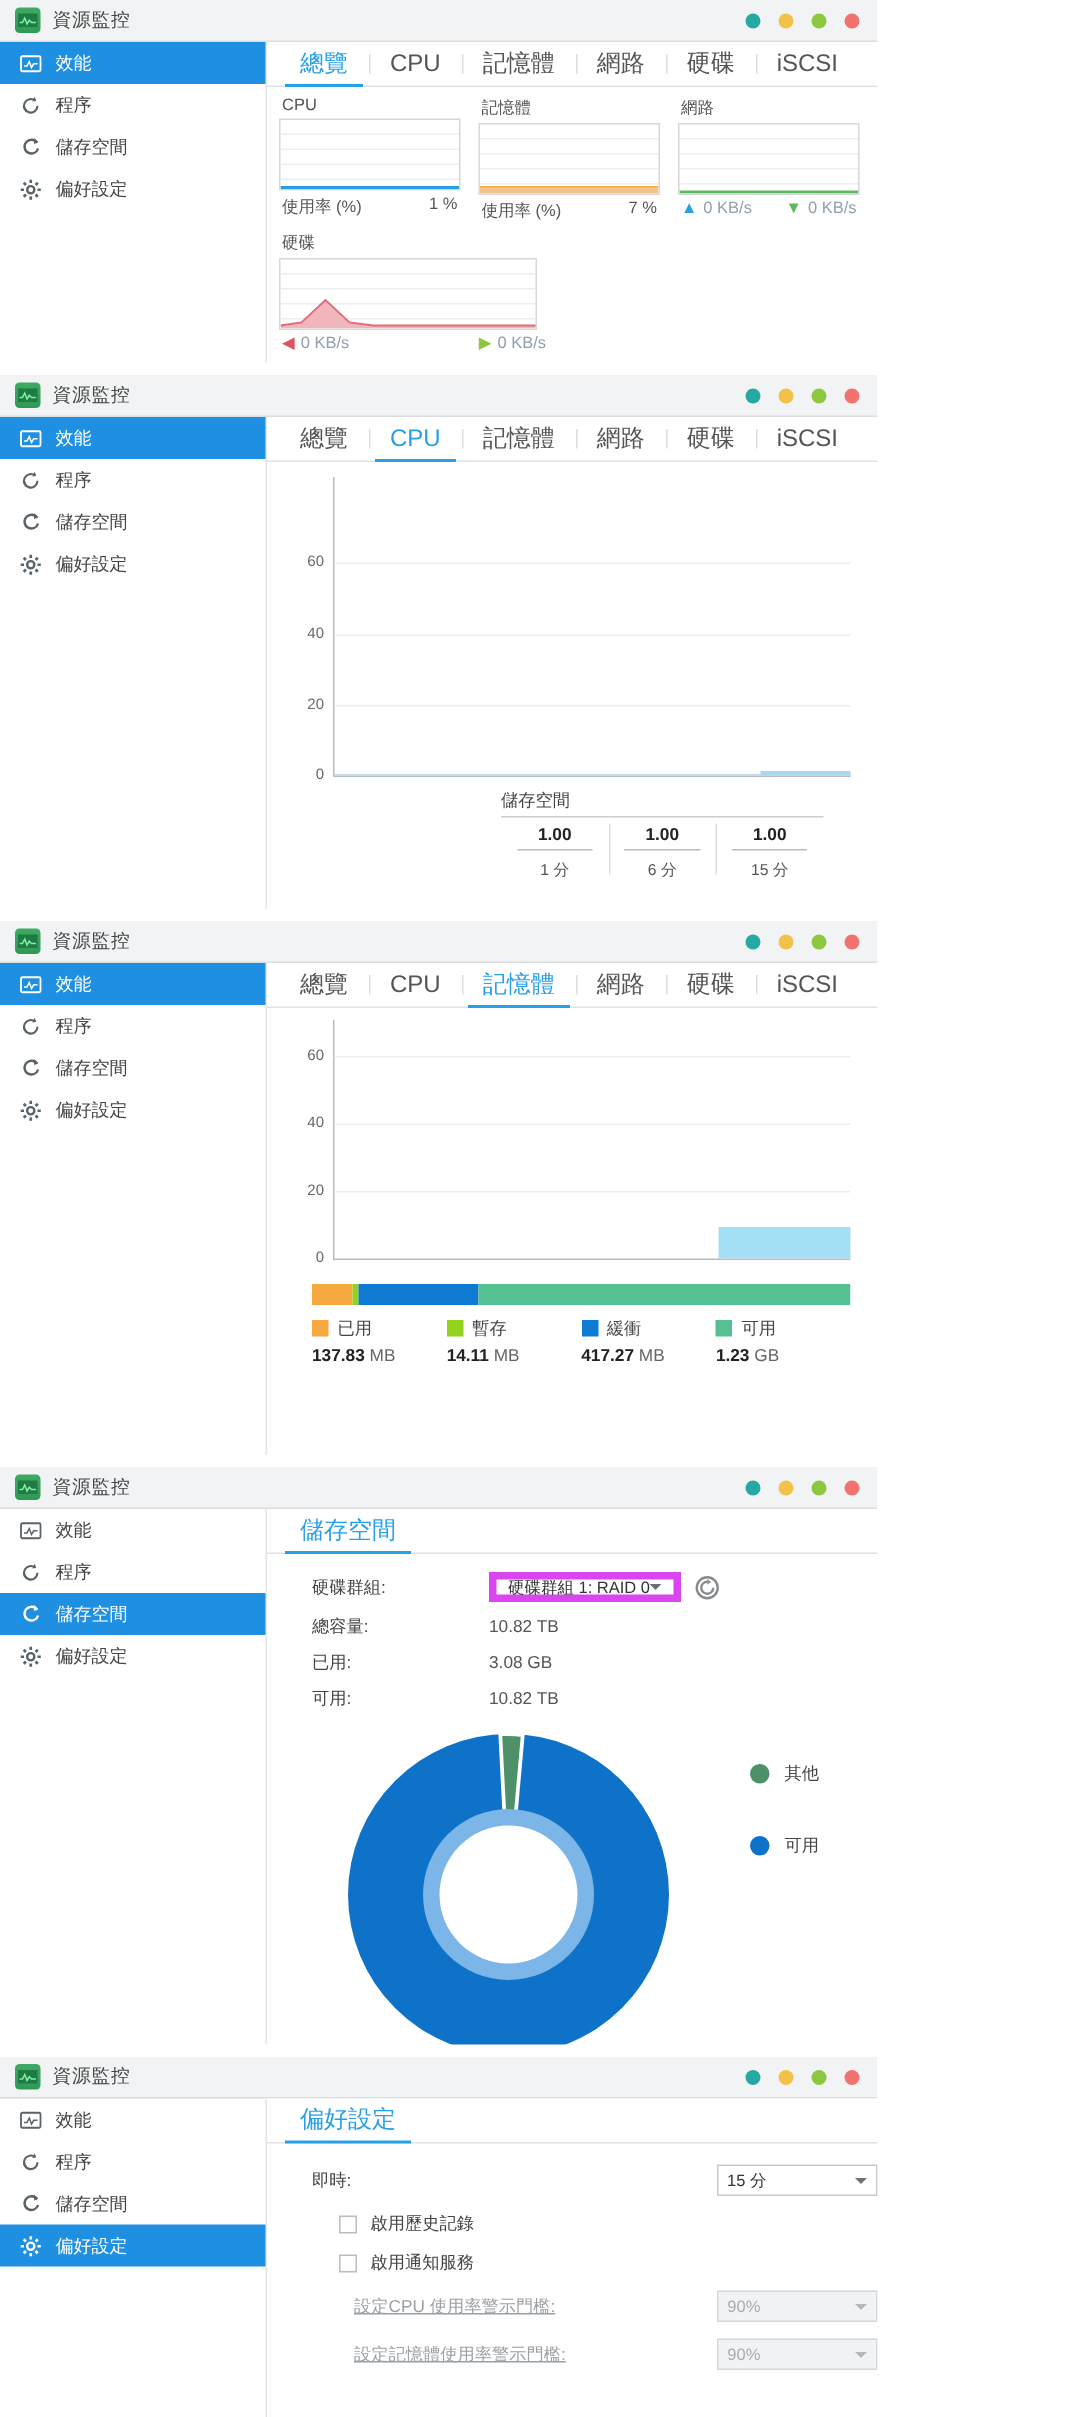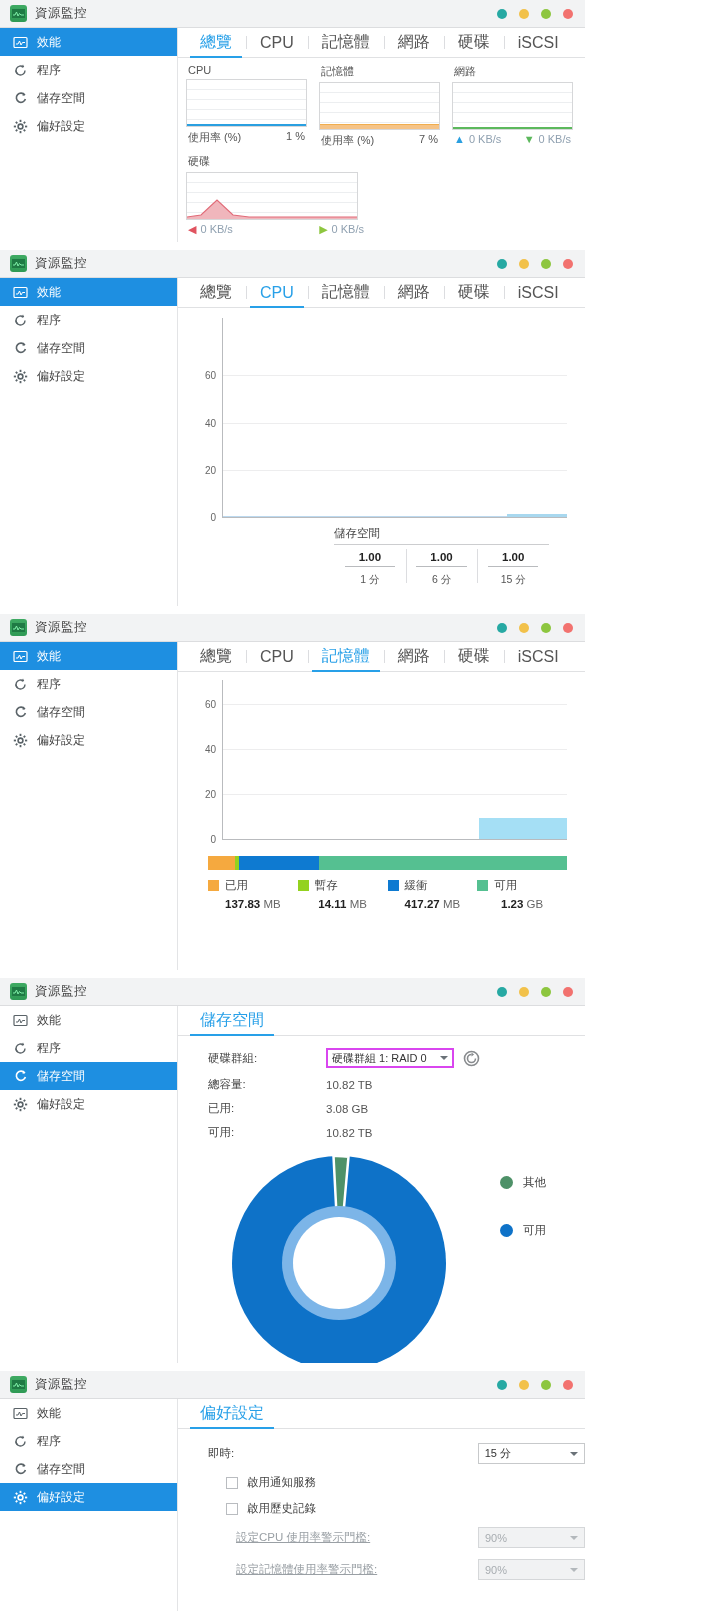--- a/index.html
+++ b/index.html
@@ -104,32 +104,32 @@
   
   .mem-wrap { padding:10px 18px 0 30px; }
   .mem-head { display:flex; justify-content:space-between; align-items:baseline; font-size:11.5px; color:#444; }
   .mem-total b { font-weight:bold; color:#222; }
   .mem-total span { color:#666; }
   .mem-bar { height:14px; display:flex; margin-top:6px; overflow:hidden; }
   .mem-legend { display:flex; margin-top:8px; }
   .mem-leg { flex:1; }
   .mem-leg .lrow { display:flex; align-items:center; gap:6px; font-size:11.5px; color:#444; }
   .sw { width:11px; height:11px; flex:none; }
-  .mem-leg .val { margin-top:5px; font-size:11.5px; color:#666;text-align:center; }
+  .mem-leg .val { margin-top:5px; font-size:11.5px; color:#666; }
   .mem-leg .val b { color:#222; font-weight:bold; }
 
   
   .st-wrap { padding:12px 0 0 30px; font-size:11.5px; color:#444; }
   .st-row { display:flex; align-items:center; margin-bottom:9px; }
   .st-lbl { width:118px; color:#444; }
   .st-val { color:#555; }
   .st-select {
-    width:128px; height:20px; border:2px solid #d946ef; background:#fff;
+    width:128px; height:20px; border:5px solid #d946ef; background:#fff;
     display:flex; align-items:center; padding:0 4px; font-size:11px; color:#333;
-    position:relative; justify-content:space-between;
+    position:relative; justify-content:center;
   }
   .caret { width:0; height:0; border-left:4px solid transparent; border-right:4px solid transparent; border-top:4px solid #6a7278; }
   .refresh { width:17px; height:17px; margin-left:9px; flex:none; }
 
   .donut-area { display:flex; margin-top:14px; }
   .donut { width:218px; height:218px; flex:none; margin-left:22px; position:relative; }
   .donut .hole {
     position:absolute; left:50%; top:50%; width:92px; height:92px; margin:-46px 0 0 -46px;
     border-radius:50%; background:#fff; box-shadow:0 0 0 11px #7cb5e8;
   }
@@ -767,25 +767,25 @@
       <div class="pf-wrap">
         <div class="pf-row">
           <span class="pf-lbl">即時:</span>
           <span class="pf-select">
             <span>15 分</span>
             <span class="caret"></span>
           </span>
         </div>
         <div class="pf-check">
           <span class="chk"></span>
-          <span>啟用通知服務</span>
+          <span>啟用歷史記錄</span>
         </div>
         <div class="pf-check">
           <span class="chk"></span>
-          <span>啟用歷史記錄</span>
+          <span>啟用通知服務</span>
         </div>
         <div class="pf-row">
           <span class="pf-lbl ind">設定CPU 使用率警示門檻:</span>
           <span class="pf-select disabled">
             <span>90%</span>
             <span class="caret"></span>
           </span>
         </div>
         <div class="pf-row">
           <span class="pf-lbl ind">設定記憶體使用率警示門檻:</span>

